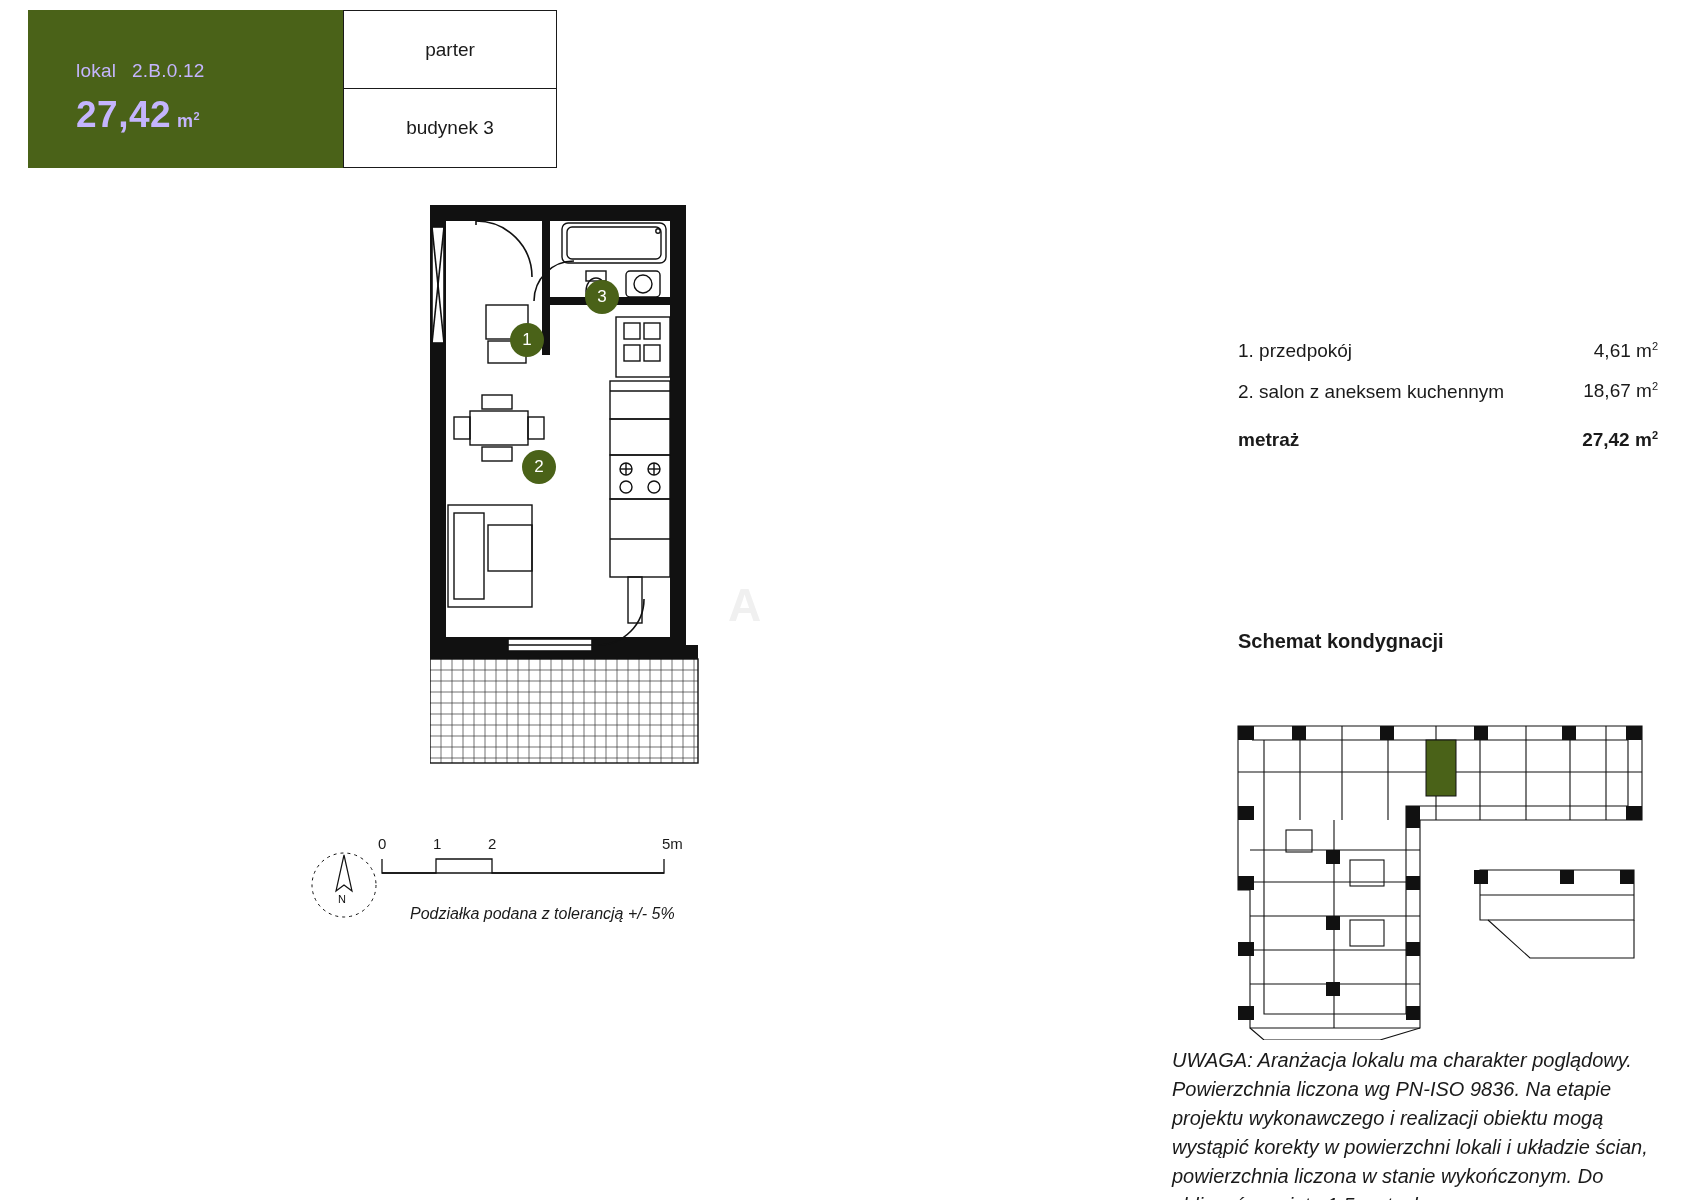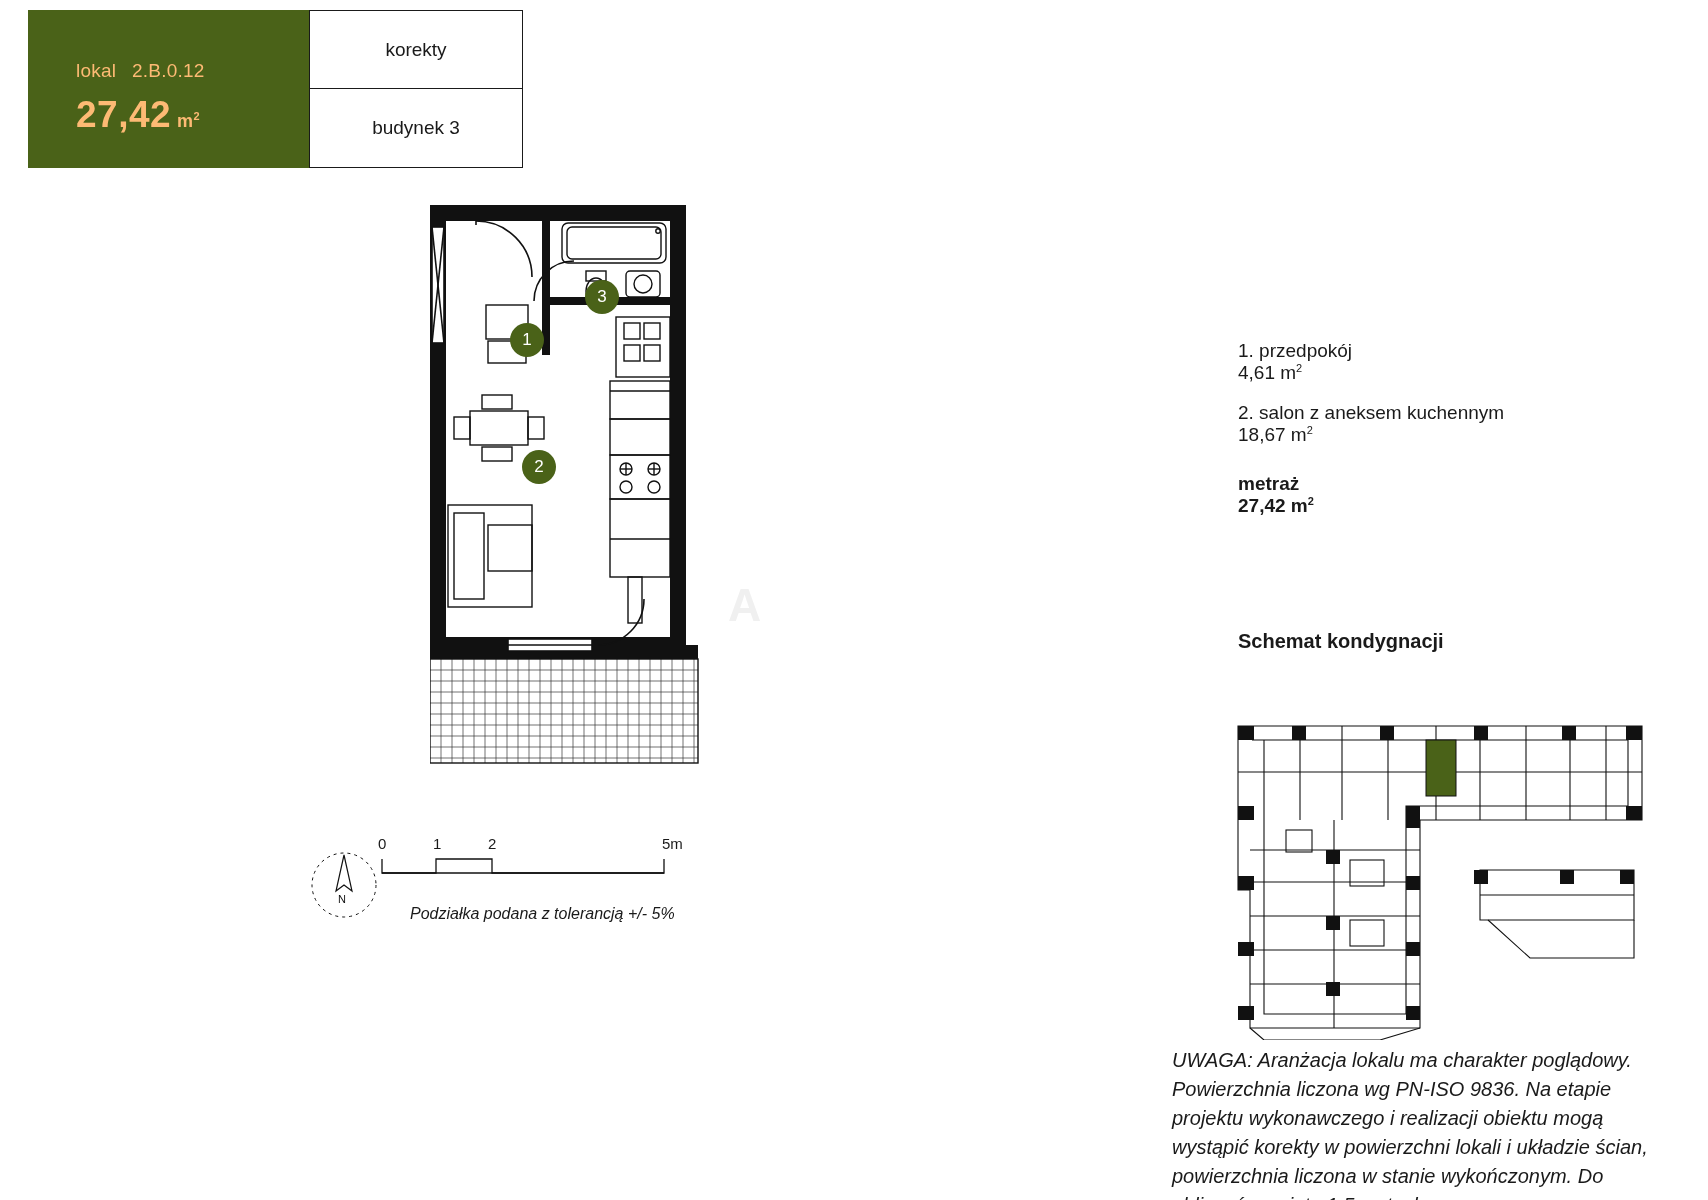--- a/index.html
+++ b/index.html
@@ -9,23 +9,23 @@
     background: #ffffff;
     font-family: "Liberation Sans", sans-serif;
     color: #1a1a1a;
     overflow: hidden;
   }
   .page { position: relative; width: 1708px; height: 1200px; }
 
   
   .header { position: absolute; left: 28px; top: 10px; display: flex; align-items: stretch; }
   .hdr-green {
-    width: 281px; height: 158px;
+    width: 315px; height: 158px;
     background: #4a6218;
-    color: #fdba74;
+    color: #c4b5fd;
     padding: 50px 0 0 48px;
   }
   .hdr-lokal { font-size: 19px; letter-spacing: .2px; }
   .hdr-lokal .code { margin-left: 16px; }
   .hdr-area { margin-top: 12px; font-size: 37px; font-weight: bold; letter-spacing: .5px; }
   .hdr-area .unit { font-size: 18px; font-weight: bold; margin-left: 6px; }
   .hdr-area .unit sup { font-size: 11px; }
   .hdr-right { display: flex; flex-direction: column; }
   .hdr-cell {
     width: 214px; height: 79px;
@@ -50,21 +50,21 @@
   .scale-block { position: absolute; left: 310px; top: 835px; width: 420px; }
   .scale-labels { position: relative; height: 20px; font-size: 15px; color: #1a1a1a; }
   .scale-labels span { position: absolute; top: 0; }
   .compass { position: absolute; left: -6px; top: 10px; }
   .scale-note { position: absolute; left: 100px; top: 70px; font-size: 16px; white-space: nowrap; font-style: italic; }
 
   
   .rooms { position: absolute; left: 1238px; top: 340px; width: 420px; }
   .room-row {
     display: flex; justify-content: space-between; align-items: baseline;
-    font-size: 19px; margin-bottom: 18px; flex-direction: column;
+    font-size: 19px; margin-bottom: 18px;
   }
   .room-row .val { white-space: nowrap; }
   .room-row sup { font-size: 11px; }
   .room-total { font-weight: bold; margin-top: 26px; }
 
   
   .schemat-title { position: absolute; left: 1238px; top: 630px; font-size: 20px; font-weight: bold; }
   .schemat-wrap { position: absolute; left: 1230px; top: 710px; }
 
   
@@ -86,21 +86,21 @@
     <div class="hdr-green">
       <div class="hdr-lokal">
         <span>lokal</span><span class="code">2.B.0.12</span>
       </div>
       <div class="hdr-area">
         <span>27,42</span><span class="unit"><span>m</span><sup>2</sup></span>
       </div>
     </div>
     <div class="hdr-right">
       <div class="hdr-cell">
-        <span>korekty</span>
+        <span>parter</span>
       </div>
       <div class="hdr-cell bottom">
         <span>budynek 3</span>
       </div>
     </div>
   </div>
 
   <div class="plan-wrap">
     <svg class="plan" width="290" height="560" viewBox="0 0 290 560">
 

